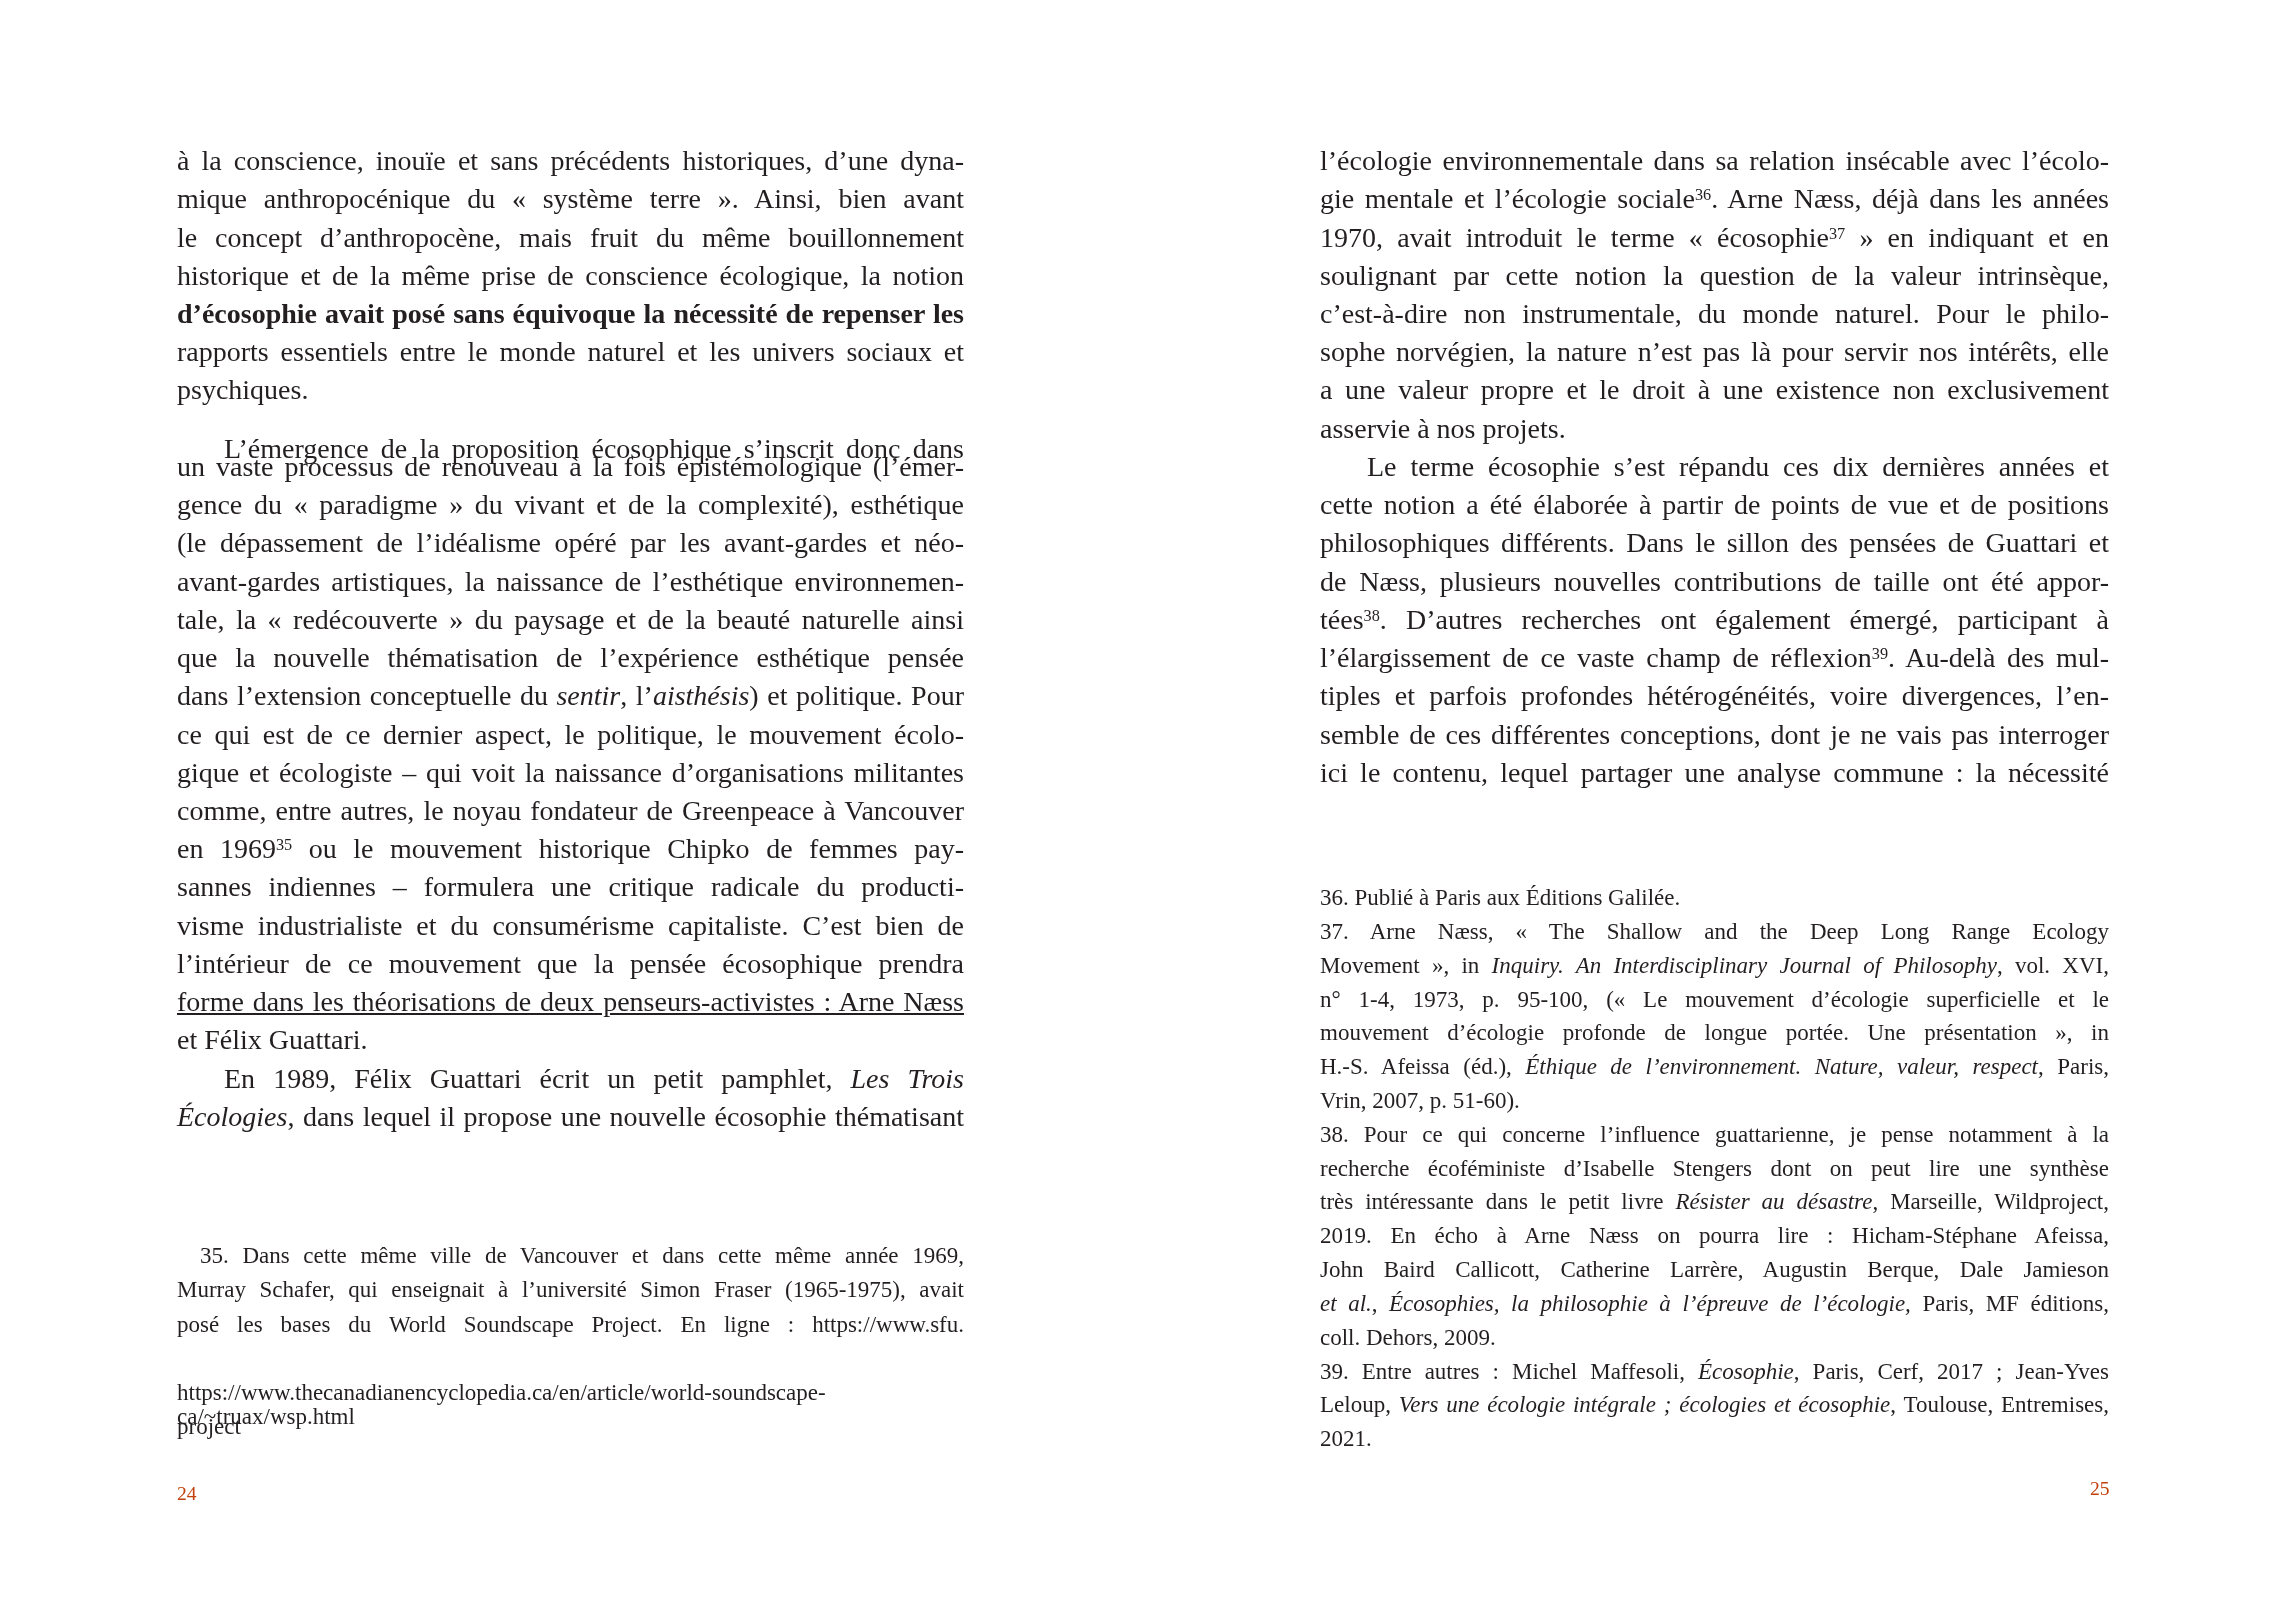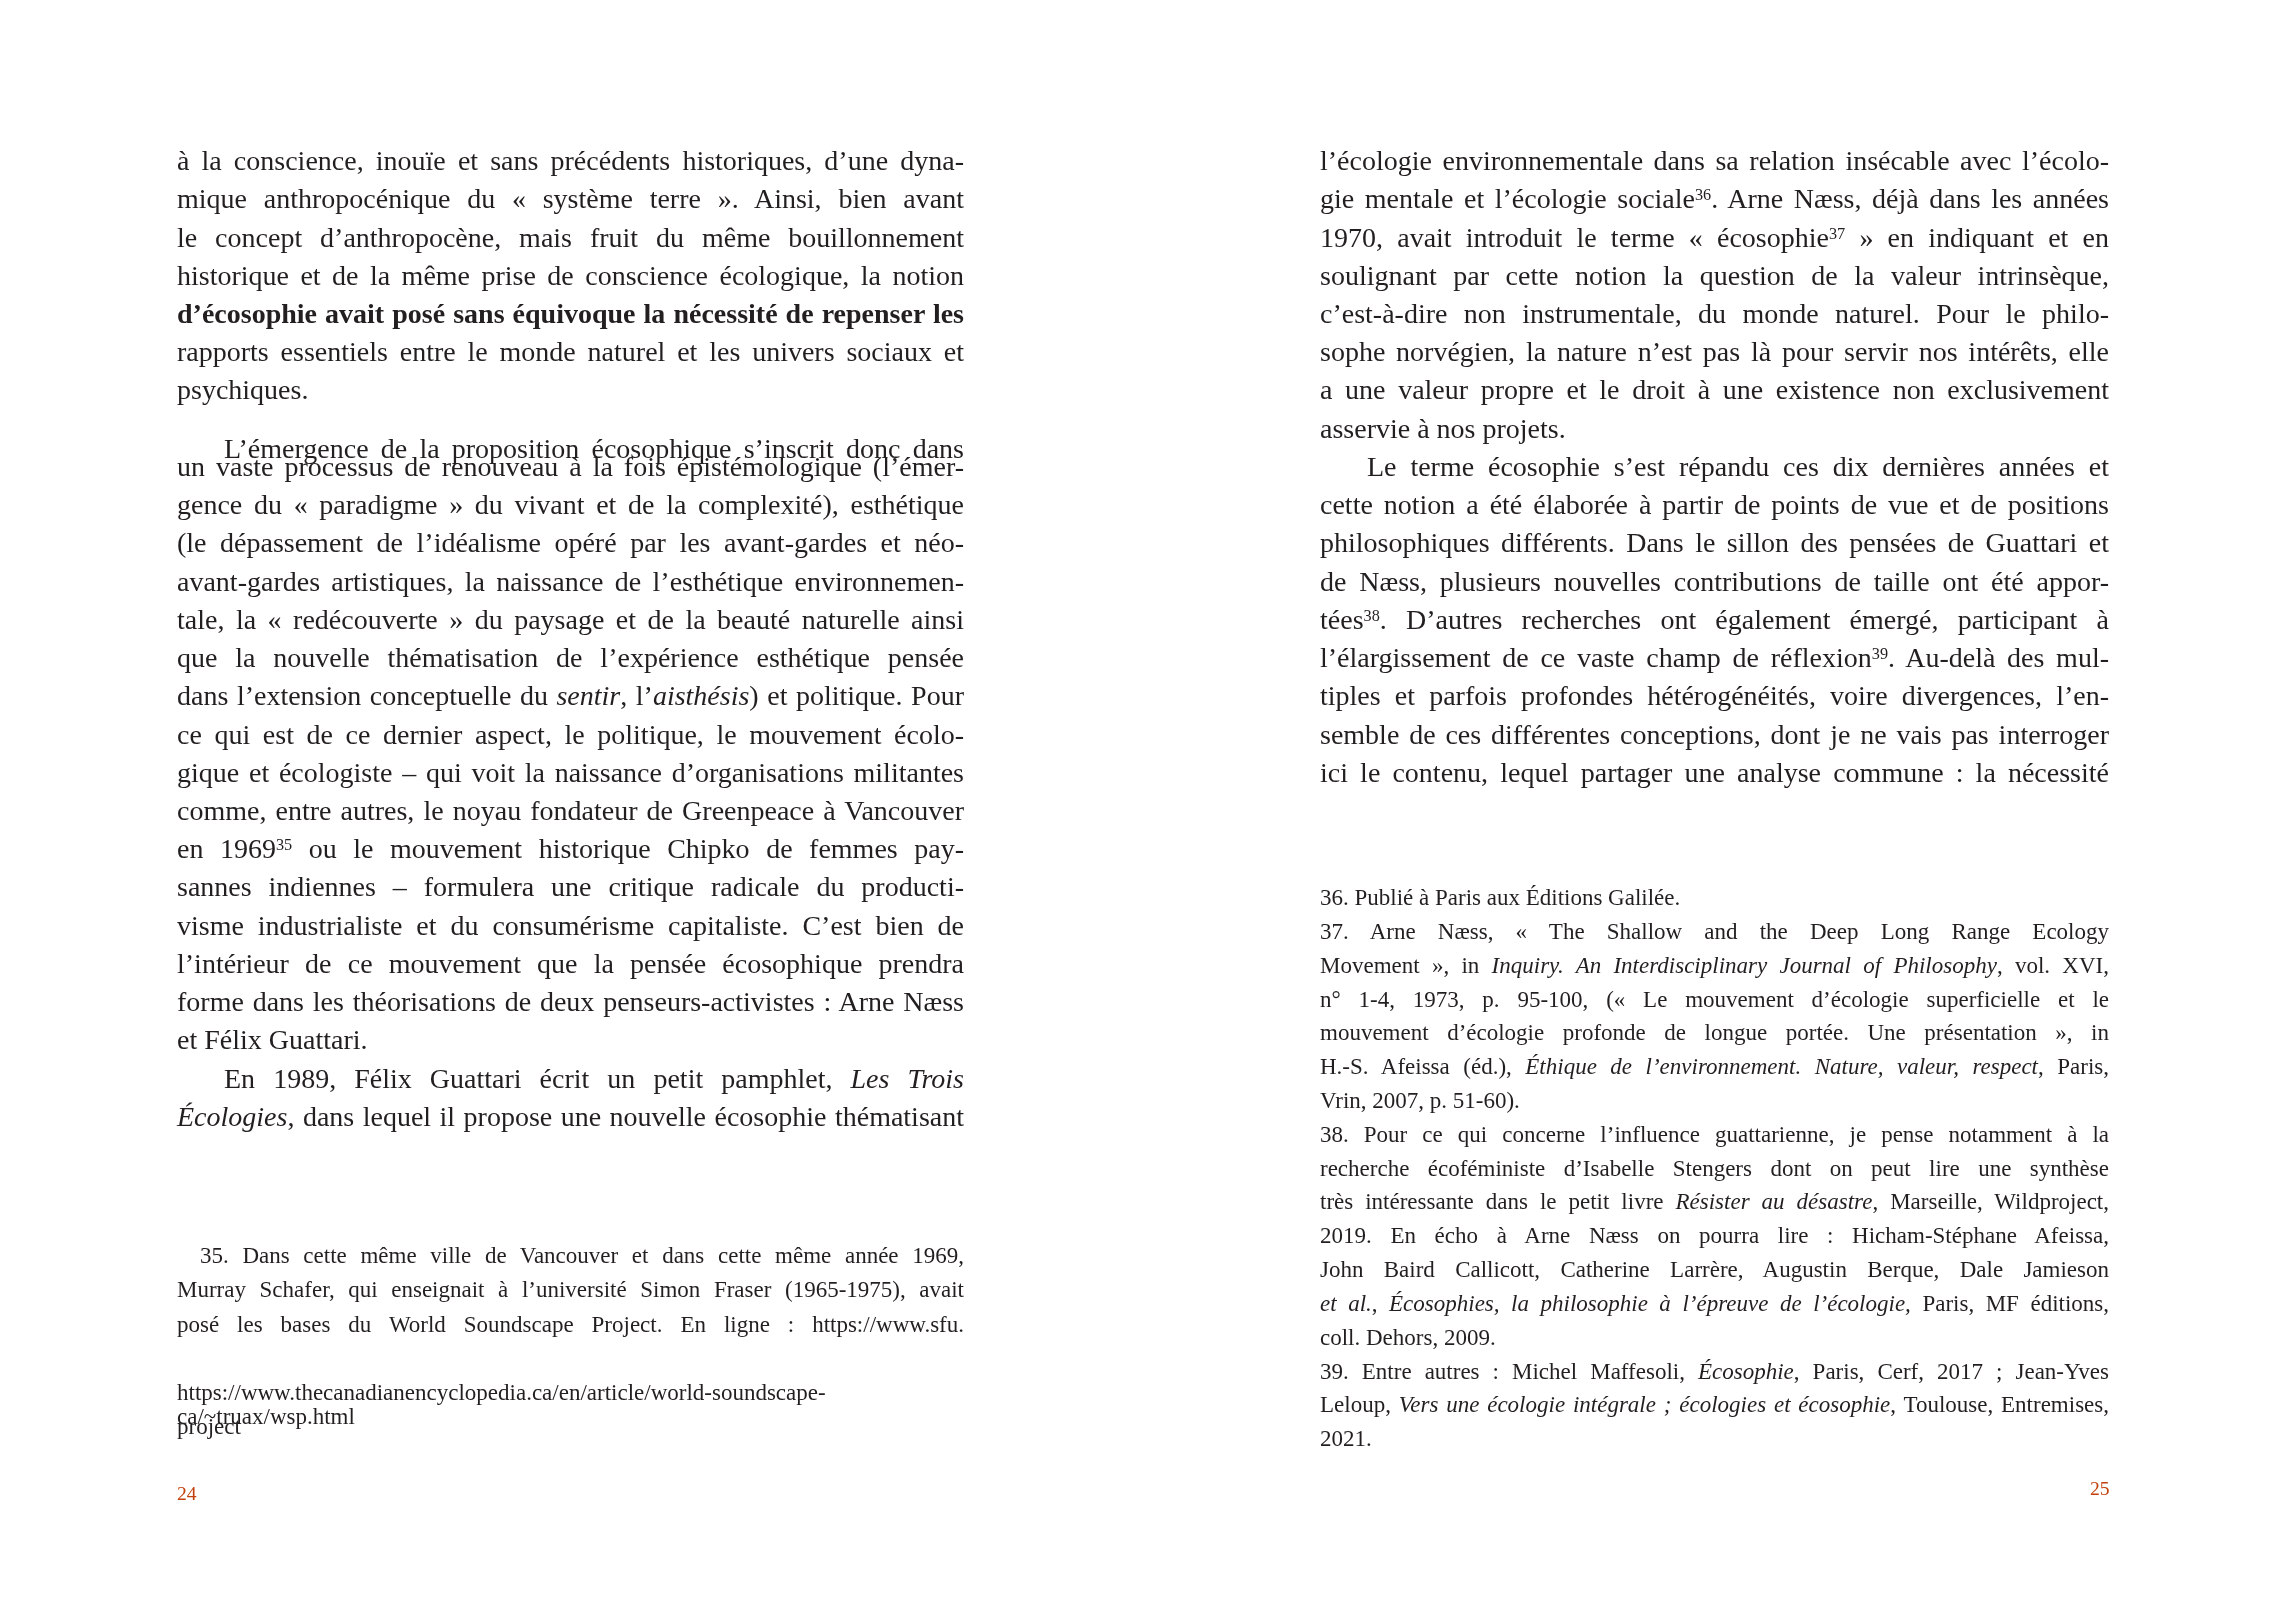--- a/index.html
+++ b/index.html
@@ -49,21 +49,21 @@
       <div class="line body-line" style="top: 601px;">tale, la « redécouverte » du paysage et de la beauté naturelle ainsi</div>
       <div class="line body-line" style="top: 639px;">que la nouvelle thématisation de l’expérience esthétique pensée</div>
       <div class="line body-line" style="top: 677px;">dans l’extension conceptuelle du <i>sentir</i>, l’<i>aisthésis</i>) et politique. Pour</div>
       <div class="line body-line" style="top: 716px;">ce qui est de ce dernier aspect, le politique, le mouvement écolo-</div>
       <div class="line body-line" style="top: 754px;">gique et écologiste – qui voit la naissance d’organisations militantes</div>
       <div class="line body-line" style="top: 792px;">comme, entre autres, le noyau fondateur de Greenpeace à Vancouver</div>
       <div class="line body-line" style="top: 830px;">en 1969<sup>35</sup> ou le mouvement historique Chipko de femmes pay-</div>
       <div class="line body-line" style="top: 868px;">sannes indiennes – formulera une critique radicale du producti-</div>
       <div class="line body-line" style="top: 907px;">visme industrialiste et du consumérisme capitaliste. C’est bien de</div>
       <div class="line body-line" style="top: 945px;">l’intérieur de ce mouvement que la pensée écosophique prendra</div>
-      <div class="line body-line" style="top: 983px;">forme dans les théorisations de deux penseurs-activistes : Arne Næss</div>
+      <div class="line body-line" style="top: 983px; text-decoration: underline;">forme dans les théorisations de deux penseurs-activistes : Arne Næss</div>
       <div class="line body-line last" style="top: 1021px;">et Félix Guattari.</div>
       <div class="line body-line indent" style="top: 1060px;">En 1989, Félix Guattari écrit un petit pamphlet, <i>Les Trois</i></div>
       <div class="line body-line" style="top: 1098px;"><i>Écologies</i>, dans lequel il propose une nouvelle écosophie thématisant</div>
     </div>
   <div class="col">
       <div class="line fn-line" style="top: 1239px; margin-left: 23px;">35. Dans cette même ville de Vancouver et dans cette même année 1969,</div>
       <div class="line fn-line" style="top: 1273px;">Murray Schafer, qui enseignait à l’université Simon Fraser (1965-1975), avait</div>
       <div class="line fn-line" style="top: 1308px;">posé les bases du World Soundscape Project. En ligne : https://www.sfu.</div>
       <div class="line fn-line last" style="top: 1400px;">ca/~truax/wsp.html</div>
       <div class="line fn-line" style="top: 1376px;">https://www.thecanadianencyclopedia.ca/en/article/world-soundscape-</div>

